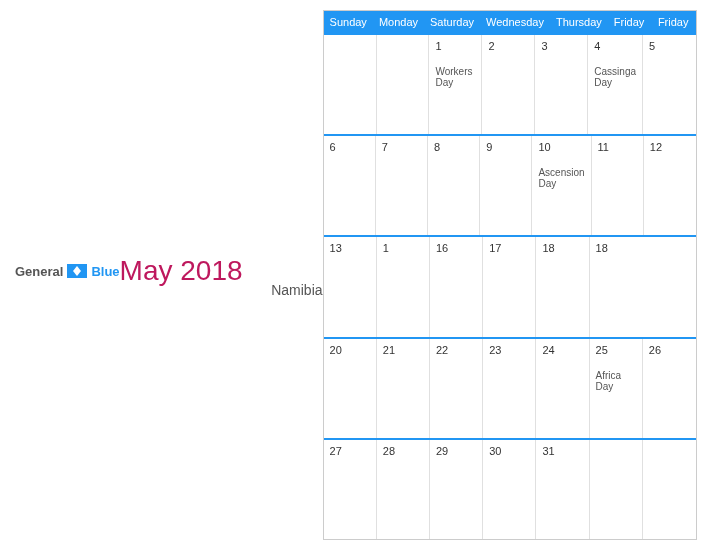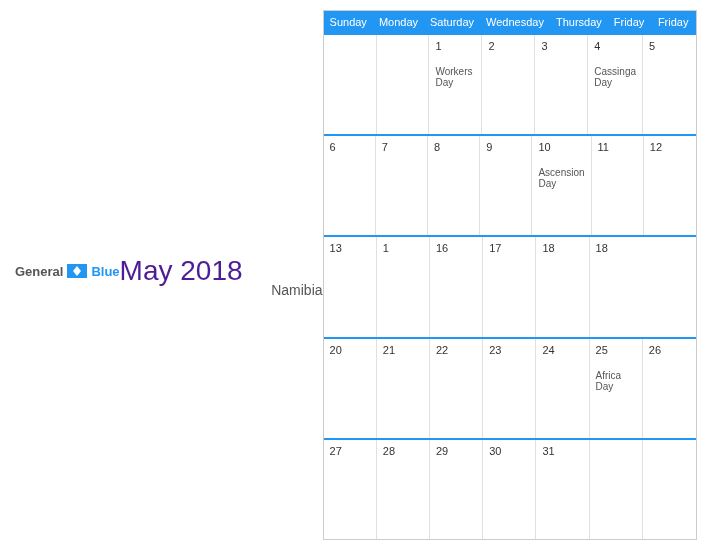--- a/index.html
+++ b/index.html
@@ -41,21 +41,21 @@
       text-align: right;
     }
     .logo-flag {
       width: 20px;
       height: 14px;
       margin-left: 2px;
     }
     .title {
       font-size: 28px;
       font-weight: normal;
-      color: #4c1d95;
+      color: #be185d;
       text-align: center;
       flex: 1;
     }
     .country {
       font-size: 14px;
       color: #555;
       min-width: 80px;
       text-align: right;
       margin-top: 37px;
     }

